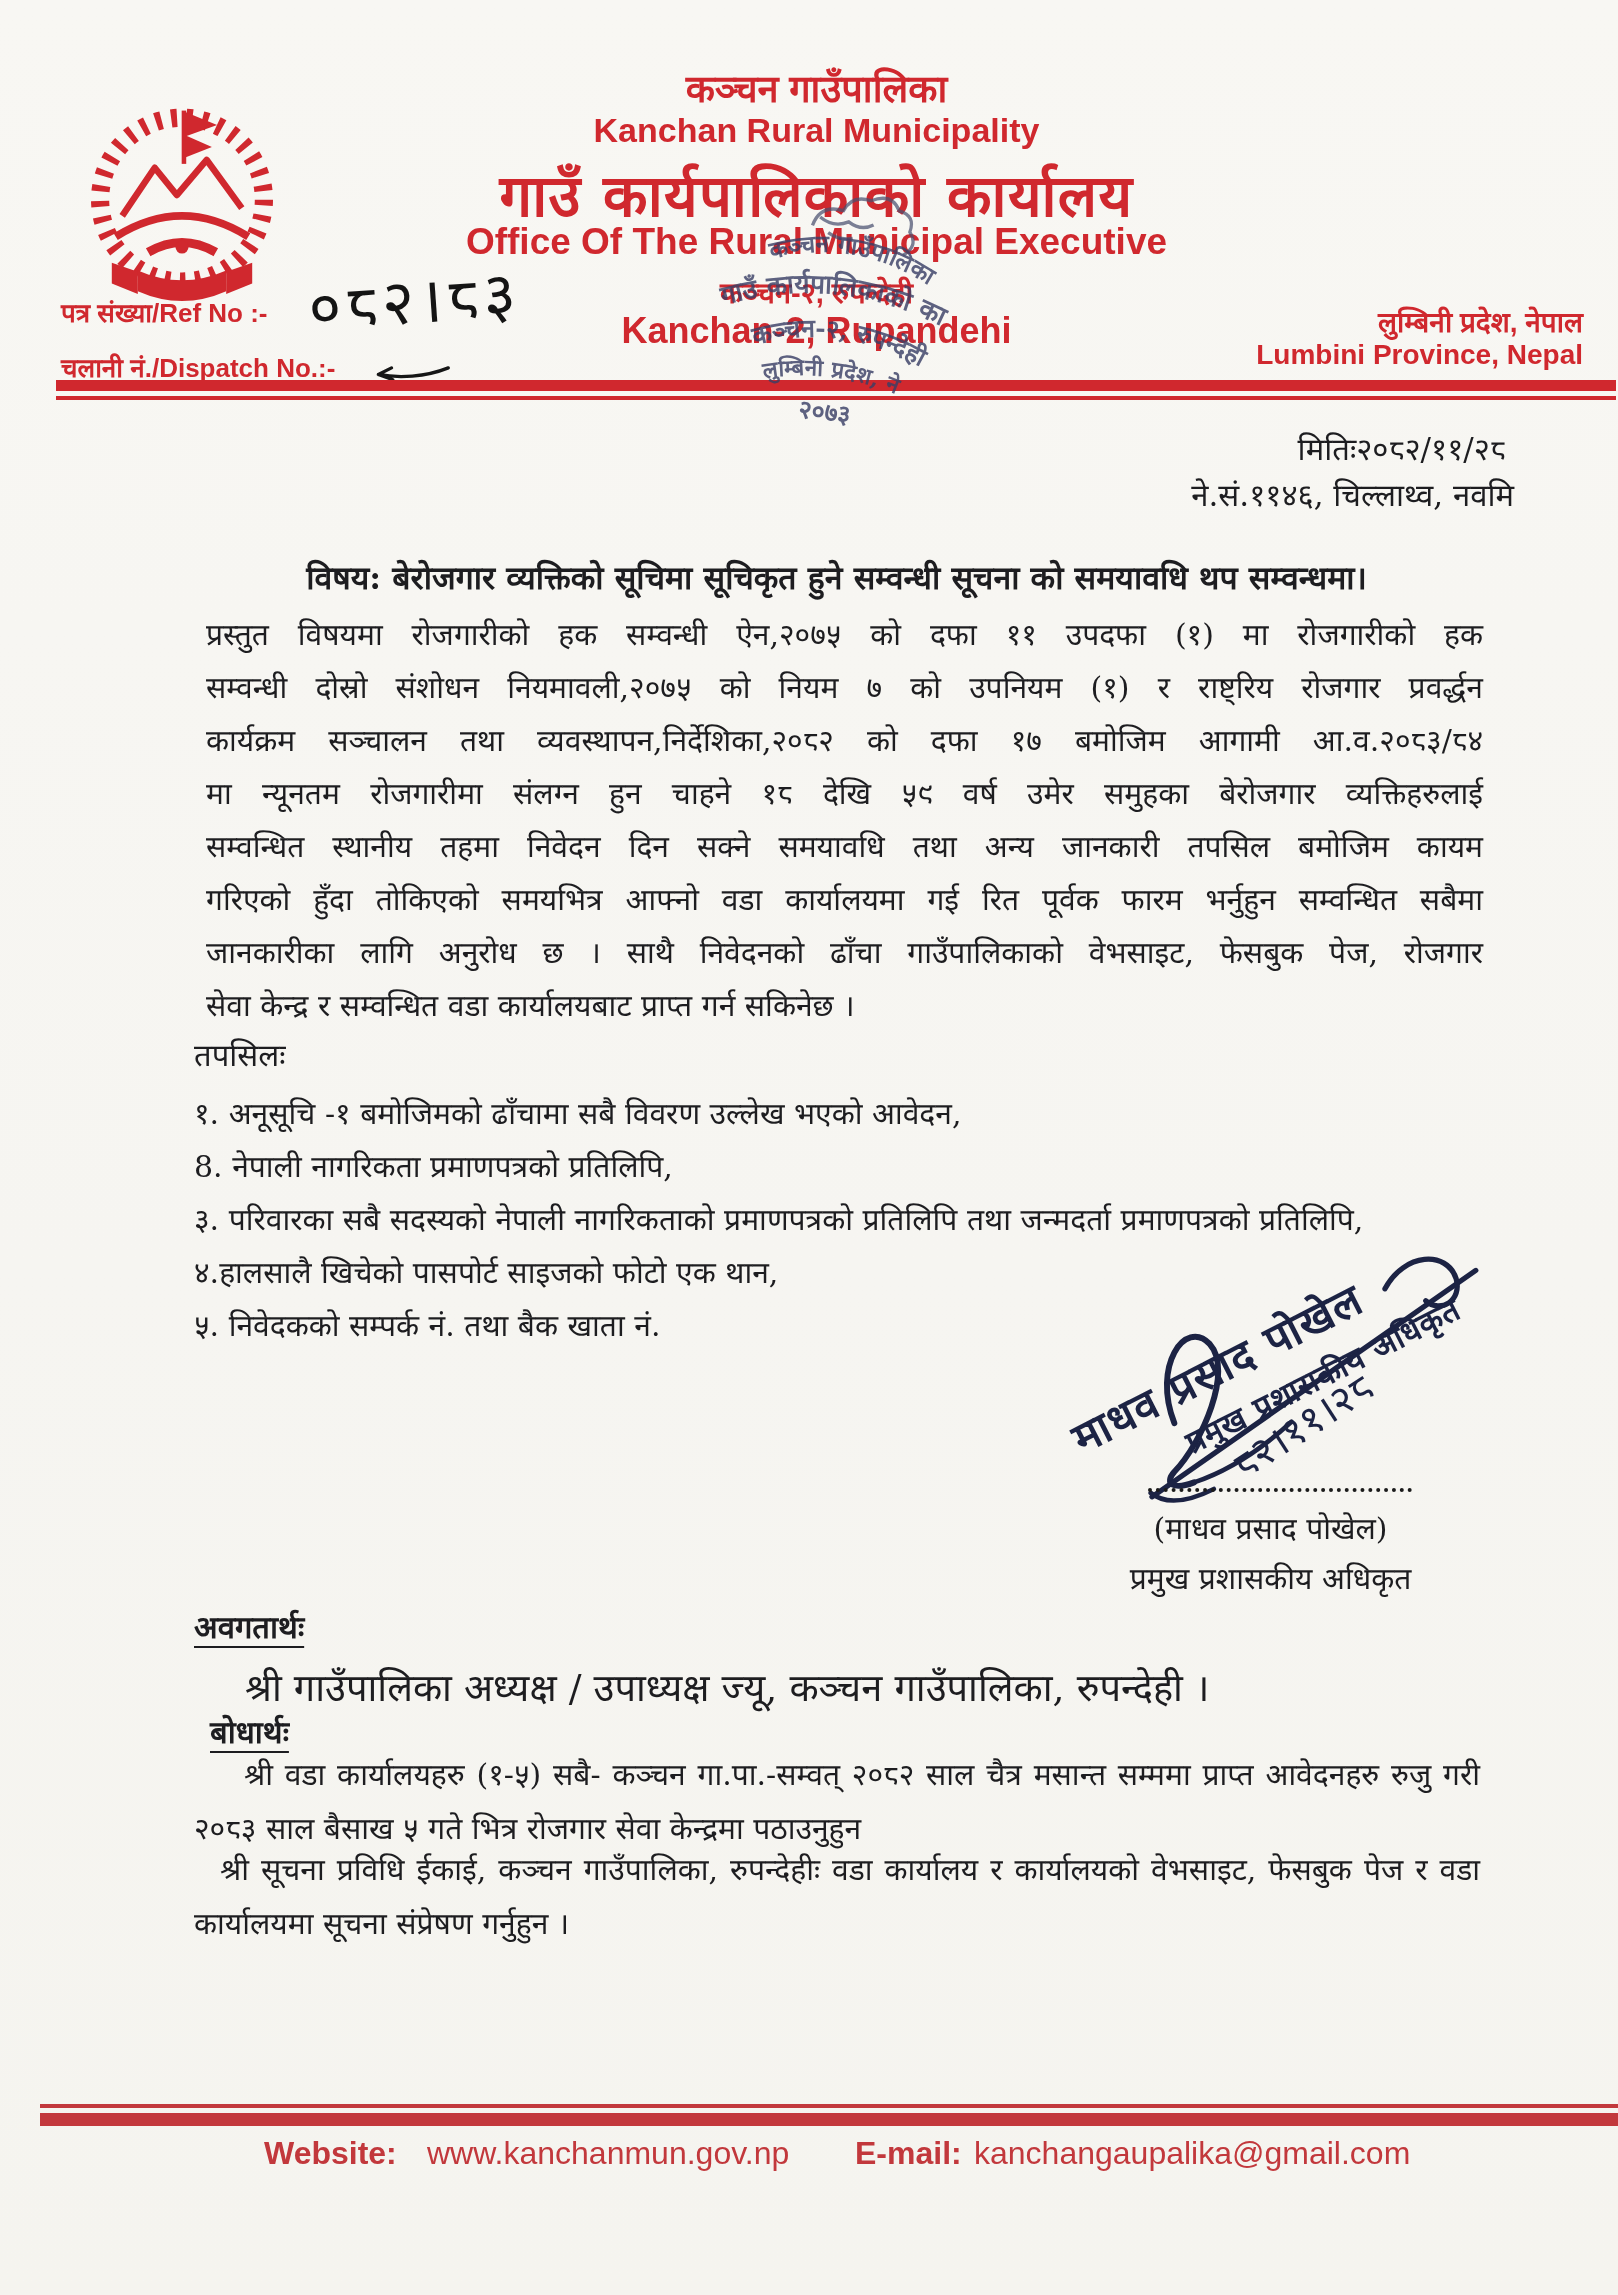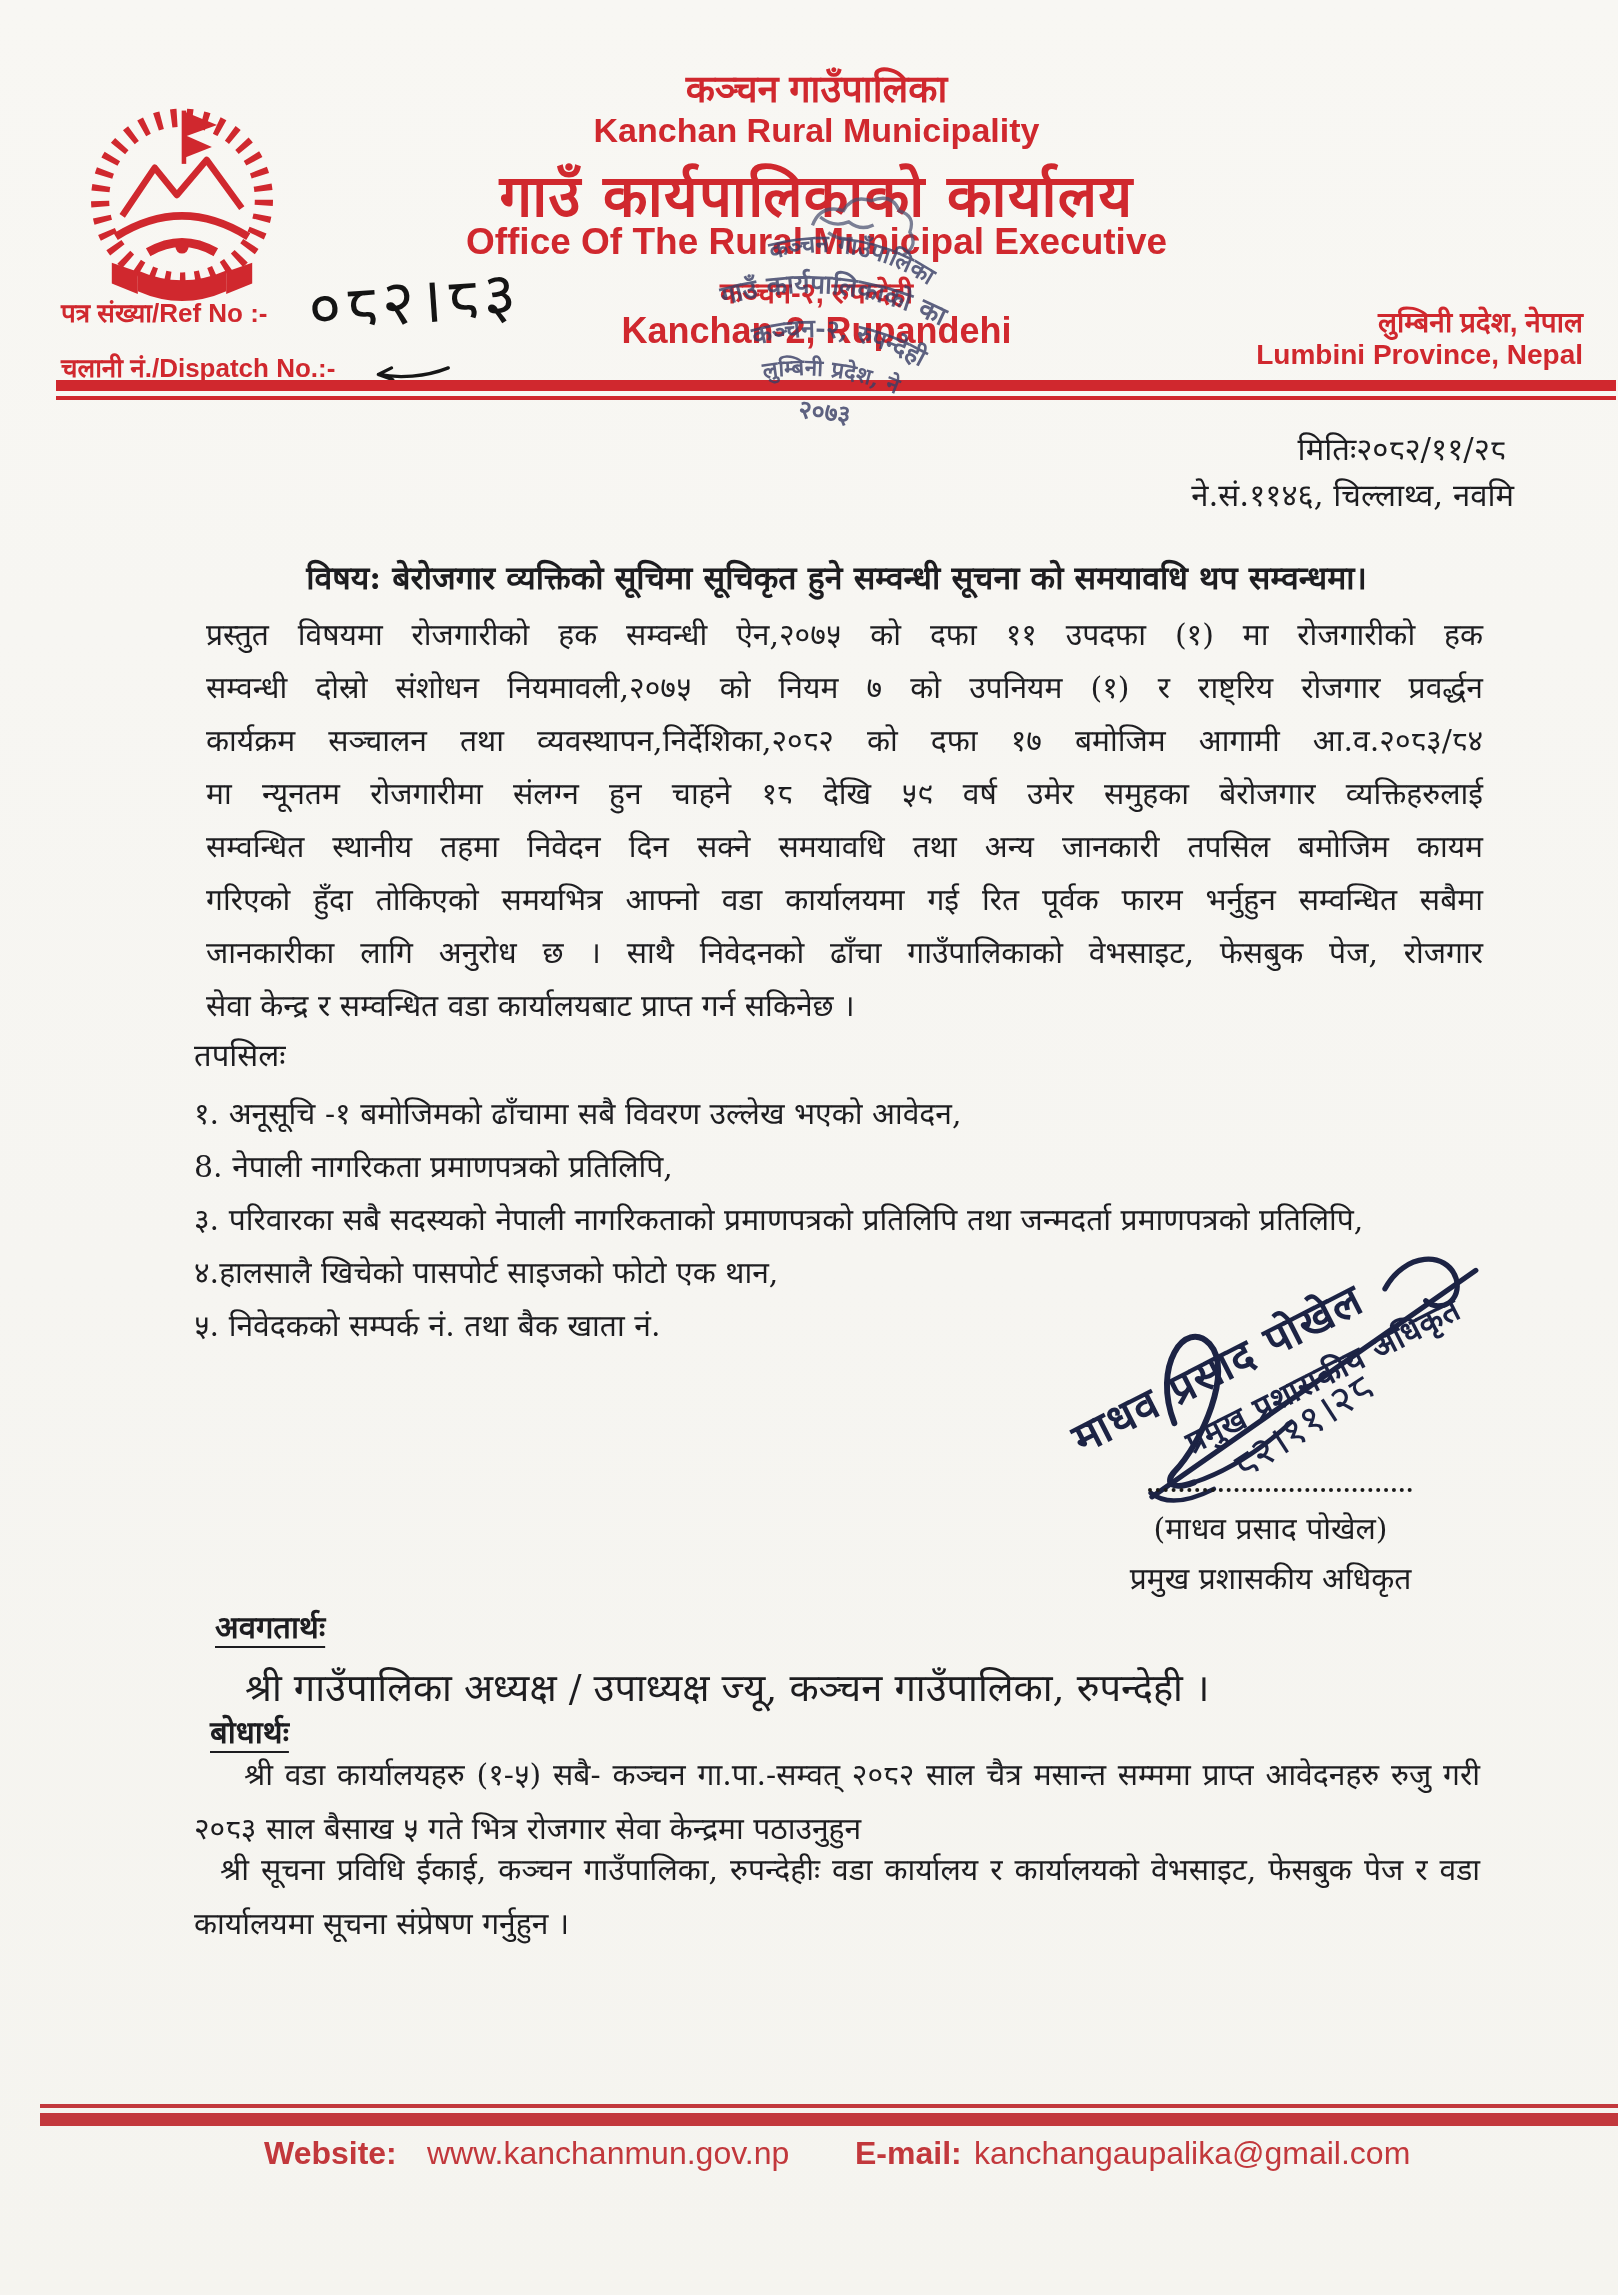--- a/index.html
+++ b/index.html
@@ -83,21 +83,21 @@
   .name-stamp{
     left:1109px;top:1402px;width:514px;
     transform:rotate(-27deg);transform-origin:0% 100%;
     color:var(--sign-ink);font-weight:bold;
   }
   .name-stamp .ns-name{font-size:43px;letter-spacing:1.3px;}
   .name-stamp .ns-title{font-size:31px;margin-left:99px;margin-top:4px;letter-spacing:0.7px;}
 
   
   .sec-h{font-size:31px;font-weight:bold;text-decoration:underline;text-decoration-thickness:2px;text-underline-offset:8px;}
-  .avagat-h{left:194px;top:1605px;margin-left:21px;}
+  .avagat-h{left:194px;top:1605px;}
   .avagat-line{left:245px;top:1660px;font-size:38px;}
   .bodh-h{left:210px;top:1710px;}
   .bodh-p1{left:194px;width:1286px;top:1748px;font-size:30px;line-height:54px;text-align:justify;text-indent:50px;}
   .bodh-p2{left:194px;width:1286px;top:1843px;font-size:30px;line-height:54px;text-align:justify;text-indent:26px;}
 
   
   .f-rule-thin{top:2104px;height:4px;left:40px;right:26px;background:var(--red2);}
   .f-rule-thick{top:2113px;height:13px;left:40px;right:26px;background:var(--red2);}
   .f-text{top:2135px;left:0;right:0;font-size:32px;color:var(--red2);}
   .f-web-label{left:264px;font-weight:bold;}

